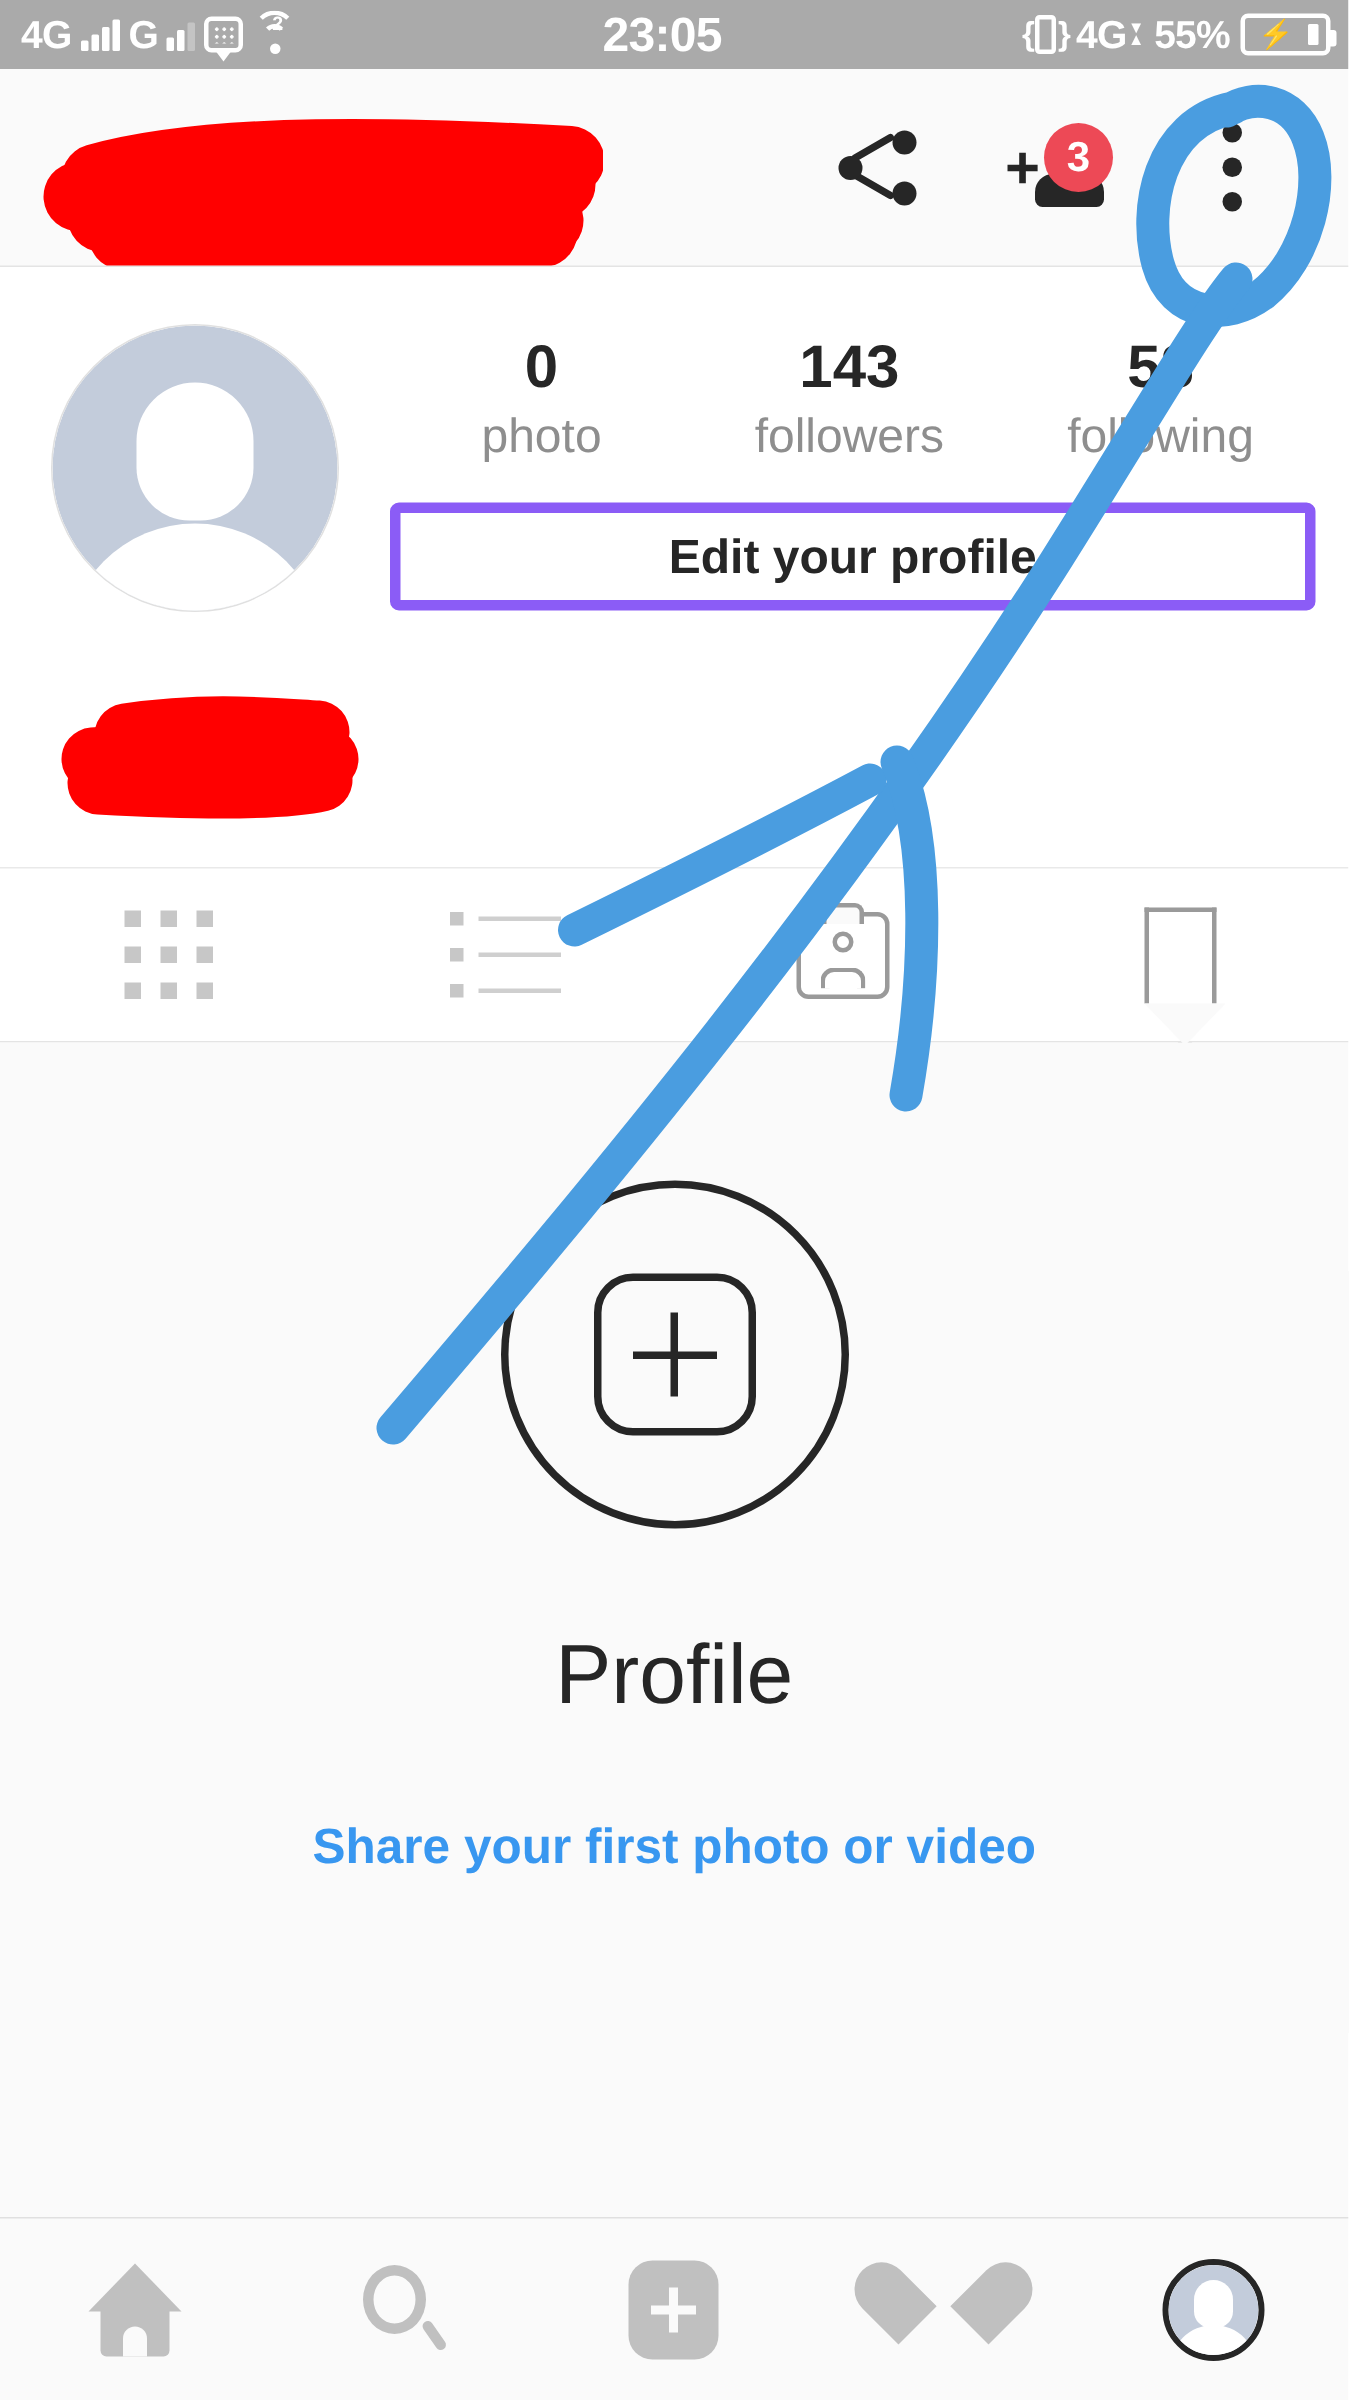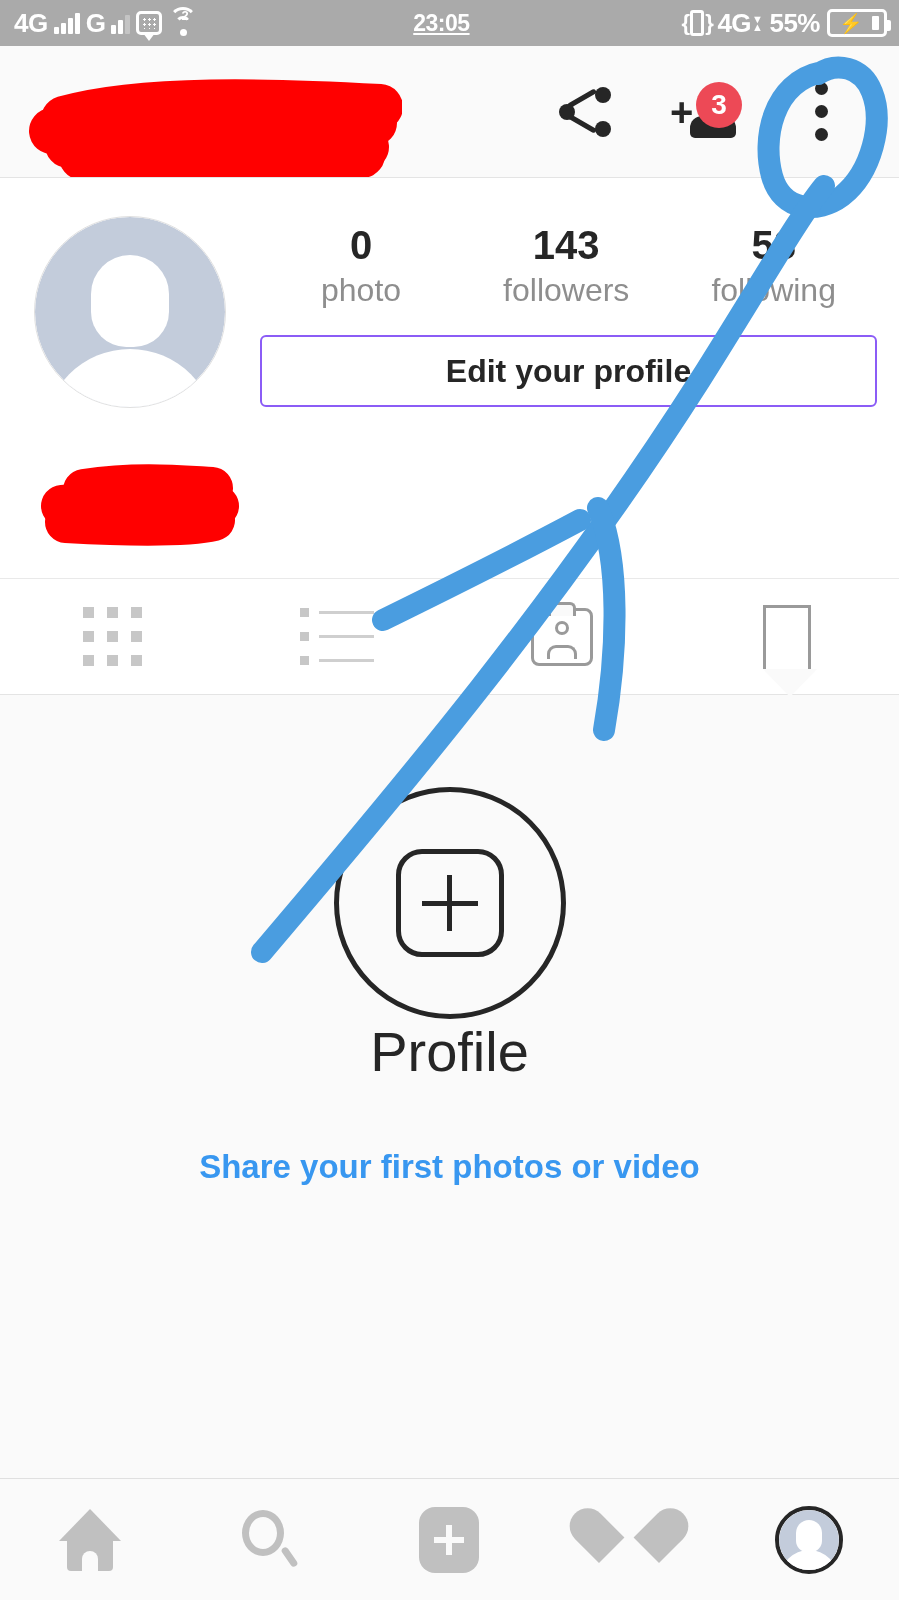--- a/index.html
+++ b/index.html
@@ -15,21 +15,21 @@
   
   .statusbar {
     position:absolute; top:0; left:0; width:899px; height:46px;
     background:#aaaaaa; color:#ffffff;
     display:flex; align-items:center;
     font-size:27px; font-weight:bold; letter-spacing:-0.5px;
   }
   .sb-left { display:flex; align-items:center; gap:6px; padding-left:14px; flex:0 0 auto; }
   .sb-center { flex:1; display:flex; justify-content:center; align-items:center; }
   .sb-right { display:flex; align-items:center; gap:7px; padding-right:12px; flex:0 0 auto; }
-  .sb-time { font-size:23px; font-weight:bold;text-decoration:underline; }
+  .sb-time { font-size:32px; font-weight:bold; }
   .bars { display:inline-flex; align-items:flex-end; gap:2px; height:22px; }
   .bars i { display:block; width:5px; background:#ffffff; border-radius:1px; }
   .bars i:nth-child(1){height:7px;}
   .bars i:nth-child(2){height:11px;}
   .bars i:nth-child(3){height:16px;}
   .bars i:nth-child(4){height:21px;}
   .bars.two i:nth-child(1){height:9px;}
   .bars.two i:nth-child(2){height:14px;}
   .bars.two i:nth-child(3){height:19px; background:#c4c4c4;}
   .lbl { font-size:26px; font-weight:bold; }
@@ -103,21 +103,21 @@
      width:78px; height:92px; border-radius:42px 42px 38px 38px; background:#ffffff; }
   .avatar .shoulders { position:absolute; left:50%; bottom:-34px; transform:translateX(-50%);
      width:172px; height:92px; border-radius:90px 90px 0 0; background:#ffffff; }
 
   .stats-col { flex:1; padding-right:22px; }
   .stats { display:flex; justify-content:space-around; align-items:flex-start; padding-top:18px; }
   .stat { text-align:center; min-width:120px; }
   .stat .num { font-size:40px; font-weight:bold; color:#262626; line-height:1.05; }
   .stat .lab { font-size:32px; color:#8e8e8e; margin-top:6px; }
   .editbtn {
-    margin:26px 0 0 0; height:72px; border:2px solid #8b5cf6; border-radius:6px;
+    margin:26px 0 0 0; height:72px; border:7px solid #8b5cf6; border-radius:6px;
     background:#ffffff; display:flex; align-items:center; justify-content:center;
     font-size:32px; font-weight:bold; color:#262626;
   }
   .bio-redact { margin:52px 0 0 28px; position:relative; height:88px; width:260px; }
   .profile-spacer { height:46px; }
 
   
   .tabs { position:absolute; top:578px; left:0; width:899px; height:117px;
      border-top:1px solid #e9e9e9; border-bottom:1px solid #e4e4e4;
      background:#ffffff; display:flex; }
@@ -145,21 +145,21 @@
   
   .empty { position:absolute; top:695px; left:0; width:899px; bottom:122px;
      background:#fafafa; display:flex; flex-direction:column; align-items:center; }
   .empty-circle { margin-top:92px; width:232px; height:232px; border-radius:50%;
      border:5px solid #262626; display:flex; align-items:center; justify-content:center; }
   .plus-box { width:108px; height:108px; border:5px solid #262626; border-radius:26px;
      display:flex; align-items:center; justify-content:center; position:relative; }
   .plus-box:before, .plus-box:after { content:""; position:absolute; background:#262626; }
   .plus-box:before { width:56px; height:5px; }
   .plus-box:after { width:5px; height:56px; }
-  .empty-title { font-size:56px; color:#262626; font-weight:normal; }
+  .empty-title { margin-top:64px; font-size:56px; color:#262626; font-weight:normal; }
   .empty-sub { margin-top:46px; font-size:33px; color:#262626; text-align:center; line-height:1.28; max-width:700px; }
   .empty-link { margin-top:64px; font-size:33px; font-weight:bold; color:#3897f0; }
 
   
   .bottomnav { position:absolute; left:0; bottom:0; width:899px; height:122px;
      background:#fafafa; border-top:1px solid #e0e0e0; display:flex; align-items:center; }
   .navitem { flex:1; display:flex; align-items:center; justify-content:center; }
   .home-ico { position:relative; width:62px; height:62px; }
   .home-ico .roof { position:absolute; left:0; top:0; width:0; height:0;
      border-left:31px solid transparent; border-right:31px solid transparent; border-bottom:32px solid #c0c0c0; }
@@ -367,21 +367,21 @@
           <span class="n"></span>
         </span>
     </div>
   </div>
 
   <div class="empty">
     <div class="empty-circle">
       <span class="plus-box"></span>
     </div>
     <div class="empty-title">Profile</div>
-    <div class="empty-link">Share your first photos or video</div>
+    <div class="empty-link">Share your first photo or video</div>
   </div>
 
   <div class="bottomnav">
     <div class="navitem">
       <span class="home-ico">
         <span class="roof"></span>
           <span class="base"></span>
           <span class="door"></span>
       </span>
     </div>

